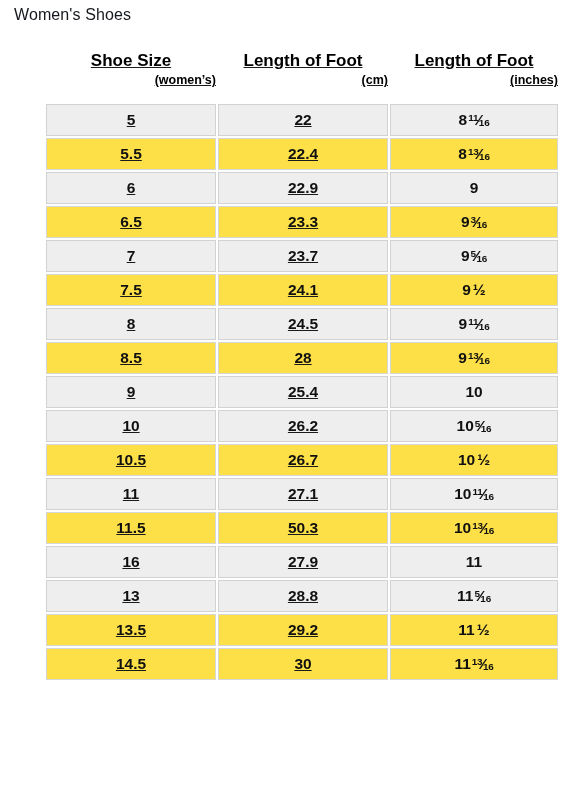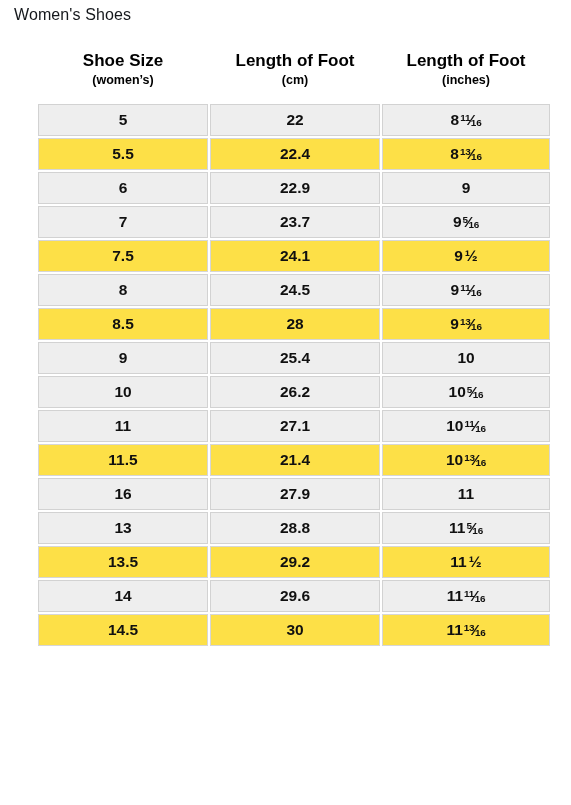--- a/index.html
+++ b/index.html
@@ -24,26 +24,27 @@
     left: 14px;
     top: 6px;
     font-size: 16px;
     font-weight: 400;
     color: #15181c;
     letter-spacing: 0.1px;
     white-space: nowrap;
   }
   .size-table {
     position: absolute;
-    left: 36px;
+    left: 44px;
     top: 48px;
     width: 512px;
     border-collapse: separate;
     border-spacing: 2px 2px;
     table-layout: fixed;
+    text-decoration: underline;
   }
   .size-table col.c1 { width: 170px; }
   .size-table col.c2 { width: 170px; }
   .size-table col.c3 { width: 168px; }
 
   .size-table thead th {
     background: #ffffff;
     border: none;
     padding: 0 0 12px 0;
     text-align: center;
@@ -57,20 +58,21 @@
     line-height: 1.25;
     white-space: nowrap;
   }
   .head-sub {
     display: block;
     font-size: 12.5px;
     font-weight: 700;
     color: #000000;
     line-height: 1.5;
     white-space: nowrap;
+    text-align: right;
   }
 
   .size-table tbody td {
     height: 30px;
     padding: 0 4px;
     text-align: center;
     vertical-align: middle;
     font-size: 15.5px;
     font-weight: 700;
     color: #101010;
@@ -153,20 +155,25 @@
         <tr>
           <td>5.5</td>
           <td>22.4</td>
           <td><span class="whole">8</span><span class="frac"><span class="num">13</span><span class="sl">⁄</span><span class="den">16</span></span></td>
         </tr>
         <tr class="shade">
           <td>6</td>
           <td>22.9</td>
           <td><span class="whole">9</span></td>
         </tr>
+        <tr>
+          <td>6.5</td>
+          <td>23.3</td>
+          <td><span class="whole">9</span><span class="frac"><span class="num">3</span><span class="sl">⁄</span><span class="den">16</span></span></td>
+        </tr>
         <tr class="shade">
           <td>7</td>
           <td>23.7</td>
           <td><span class="whole">9</span><span class="frac"><span class="num">5</span><span class="sl">⁄</span><span class="den">16</span></span></td>
         </tr>
         <tr>
           <td>7.5</td>
           <td>24.1</td>
           <td><span class="whole">9</span><span class="half">½</span></td>
         </tr>
@@ -183,50 +190,50 @@
         <tr class="shade">
           <td>9</td>
           <td>25.4</td>
           <td><span class="whole">10</span></td>
         </tr>
         <tr class="shade">
           <td>10</td>
           <td>26.2</td>
           <td><span class="whole">10</span><span class="frac"><span class="num">5</span><span class="sl">⁄</span><span class="den">16</span></span></td>
         </tr>
+        <tr>
+          <td>10.5</td>
+          <td>26.7</td>
+          <td><span class="whole">10</span><span class="half">½</span></td>
+        </tr>
         <tr class="shade">
           <td>11</td>
           <td>27.1</td>
           <td><span class="whole">10</span><span class="frac"><span class="num">11</span><span class="sl">⁄</span><span class="den">16</span></span></td>
         </tr>
         <tr>
           <td>11.5</td>
-          <td>21.4</td>
+          <td>50.3</td>
           <td><span class="whole">10</span><span class="frac"><span class="num">13</span><span class="sl">⁄</span><span class="den">16</span></span></td>
         </tr>
         <tr class="shade">
           <td>16</td>
           <td>27.9</td>
           <td><span class="whole">11</span></td>
         </tr>
         <tr class="shade">
           <td>13</td>
           <td>28.8</td>
           <td><span class="whole">11</span><span class="frac"><span class="num">5</span><span class="sl">⁄</span><span class="den">16</span></span></td>
         </tr>
         <tr>
           <td>13.5</td>
           <td>29.2</td>
           <td><span class="whole">11</span><span class="half">½</span></td>
         </tr>
-        <tr class="shade">
-          <td>14</td>
-          <td>29.6</td>
-          <td><span class="whole">11</span><span class="frac"><span class="num">11</span><span class="sl">⁄</span><span class="den">16</span></span></td>
-        </tr>
         <tr>
           <td>14.5</td>
           <td>30</td>
           <td><span class="whole">11</span><span class="frac"><span class="num">13</span><span class="sl">⁄</span><span class="den">16</span></span></td>
         </tr>
       </tbody>
   </table>
 
 </div>
 

